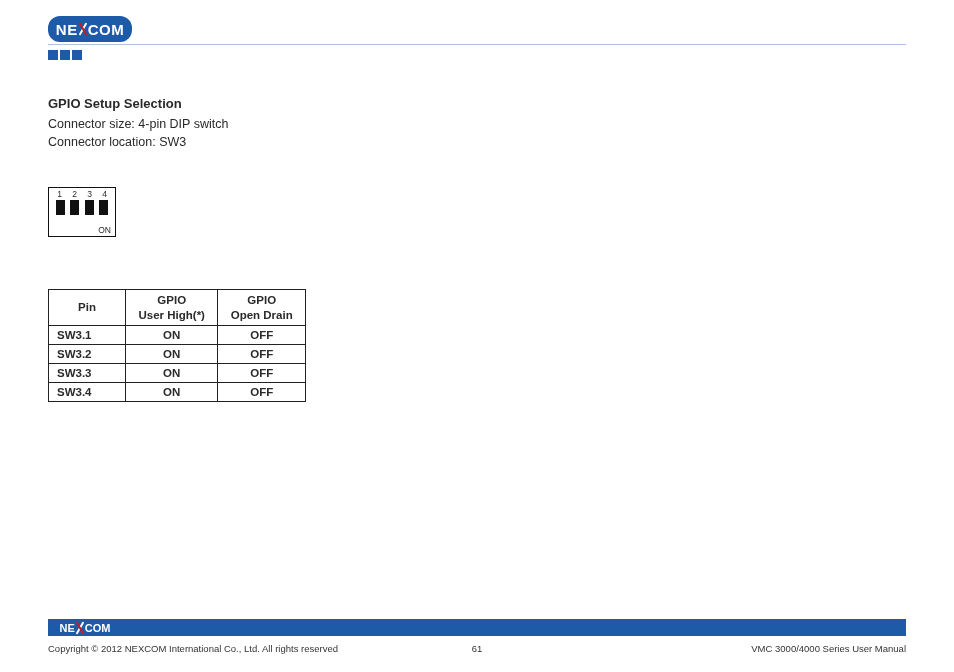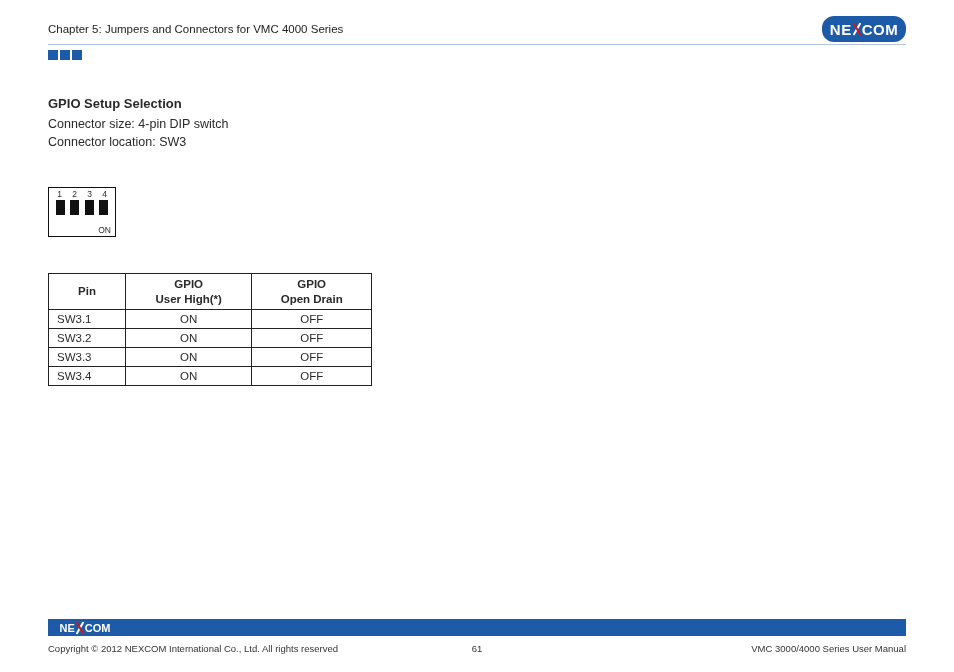--- a/index.html
+++ b/index.html
@@ -110,28 +110,29 @@
   }
   .dip-col::after{
     content:'';position:absolute;left:0;right:0;bottom:0;
     height:9px;background:#fff;
   }
   .dip-on{
     position:absolute;right:4px;bottom:1px;font-size:8.5px;
   }
   
   .tbl{
-    margin-top:36px;
+    margin-top:52px;
     border-collapse:collapse;
-    width:324px;
+    width:258px;
   }
   .tbl th,.tbl td{
     border:1px solid #222;
     font-size:11.5px;
     padding:3px 8px;
+    font-weight:bold;
   }
   .tbl th{font-weight:700;text-align:center;line-height:1.25}
   .tbl td{text-align:center}
   .tbl td:first-child{text-align:left;width:60px}
   .note{
     margin-top:14px;
     font-size:12px;
     color:#333;
   }
   
@@ -151,21 +152,20 @@
     font-size:9.5px;color:#333;
   }
   .footer-meta .page{
     position:absolute;left:50%;transform:translateX(-50%);
   }
 </style>
 </head>
 <body>
 
 <div class="hdr">
-  <span class="chapter-title">Chapter 5: Jumpers and Connectors for VMC 4000 Series</span>
   <div class="logo-top">
     <span>NE</span>
     <span class="x"></span>
     <span>COM</span>
   </div>
 </div>
 <div class="hdr-rule"></div>
 <div class="blue-squares">
   <span></span>
     <span></span>

